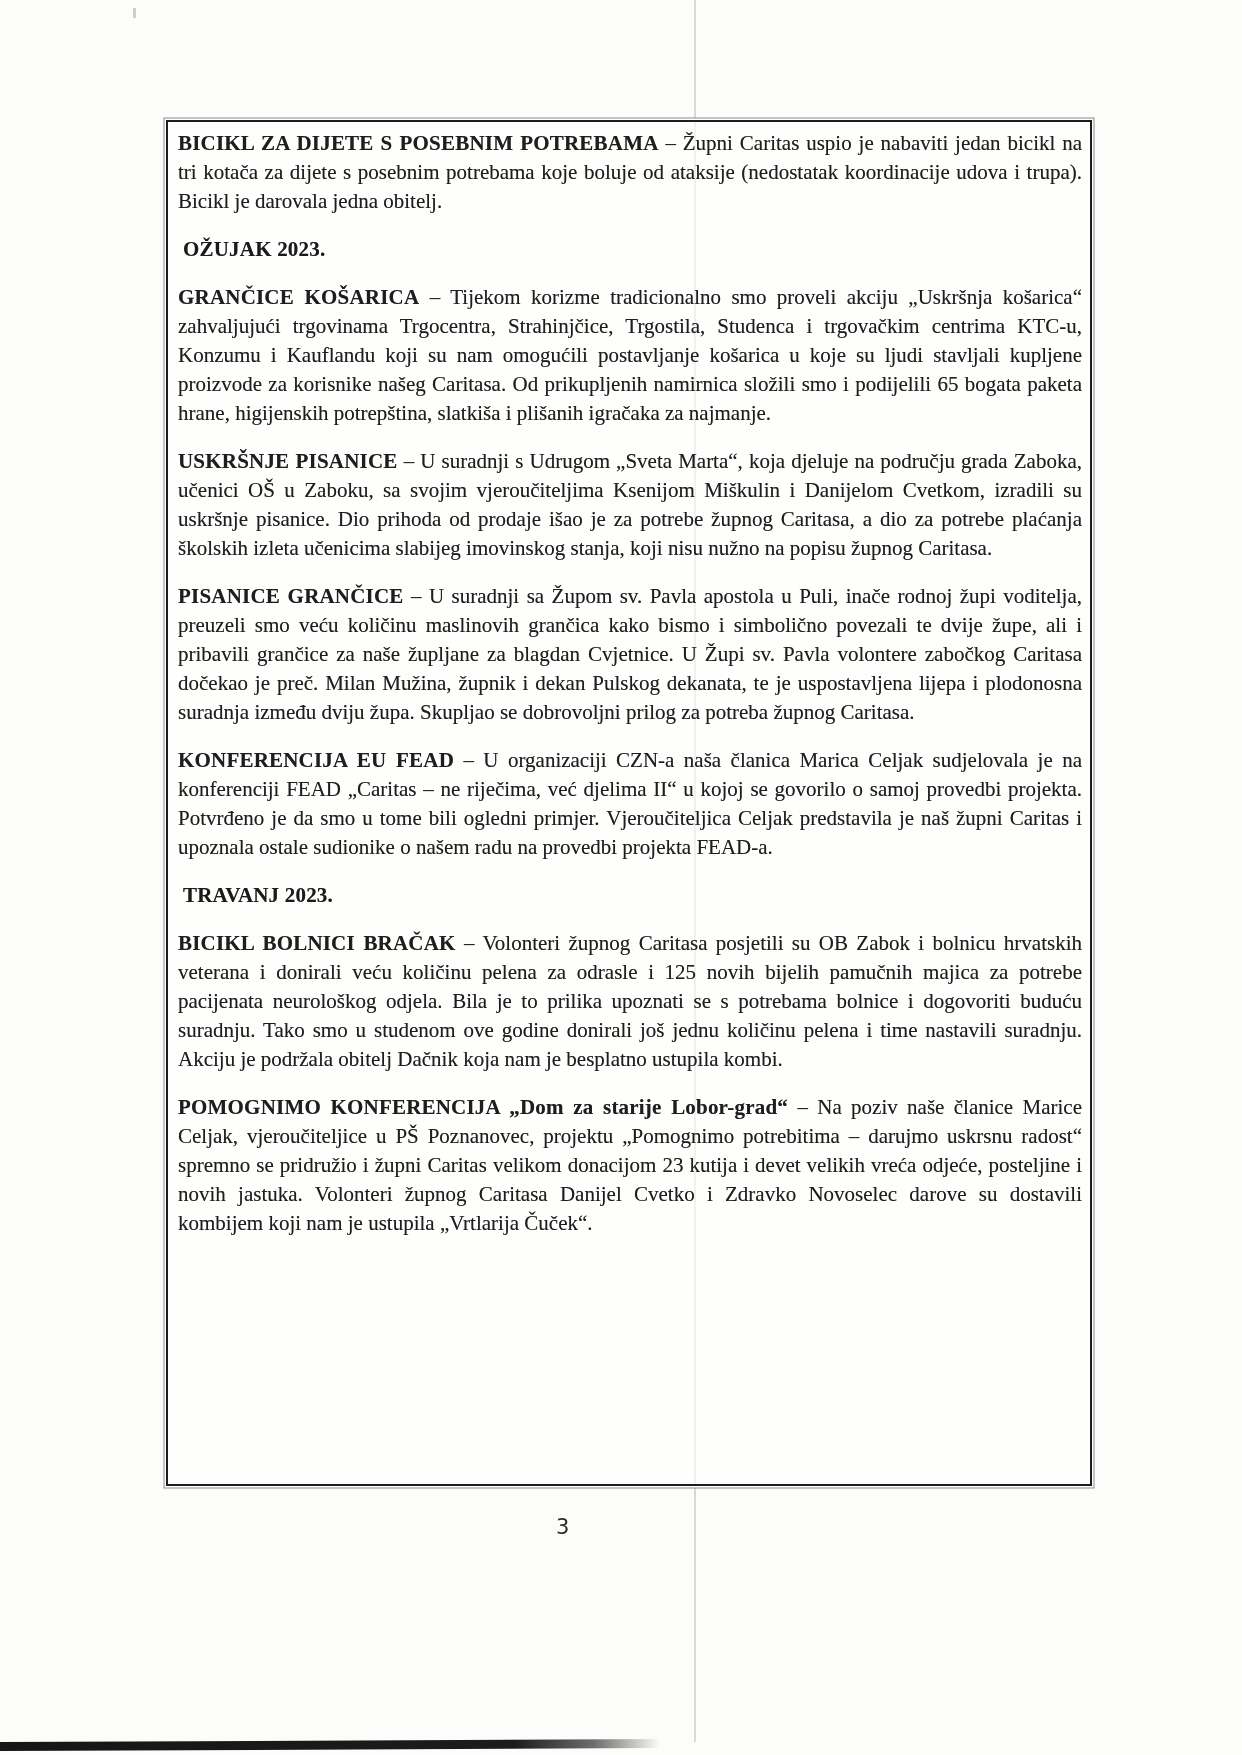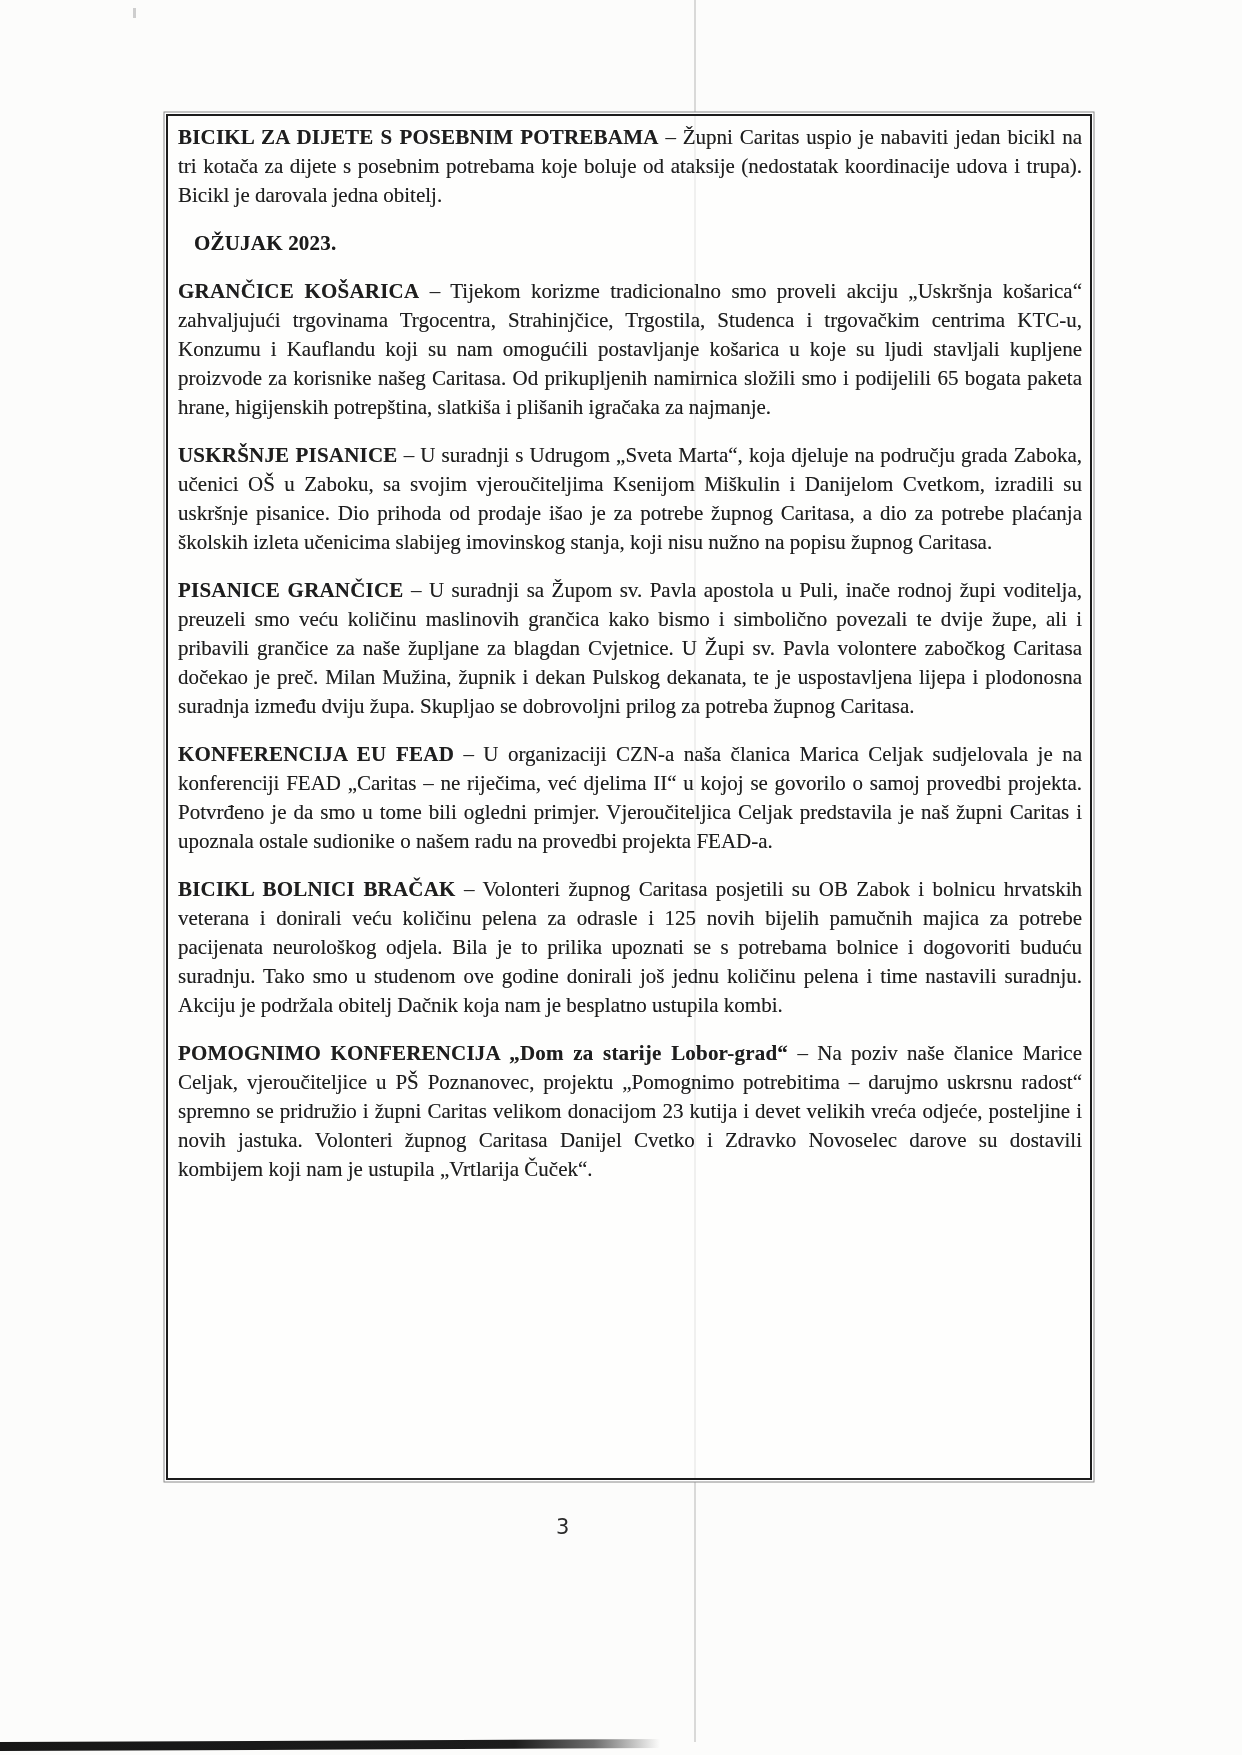--- a/index.html
+++ b/index.html
@@ -20,21 +20,21 @@
     left: 694px;
     top: 0;
     width: 2px;
     height: 1742px;
     background: rgba(165,165,165,0.40);
   }
   
   .content-box {
     position: absolute;
     left: 166px;
-    top: 114px;
+    top: 120px;
     width: 926px;
     height: 1366px;
     box-sizing: border-box;
     border: 2px solid #1c1c1c;
     box-shadow: 0 0 0 1.5px #ffffff, 0 0 0 2.5px #8a8a8a;
     padding: 7px 8px 0 10px;
     background: rgba(255,255,255,0.6);
   }
   .entry {
     font-size: 21px;
@@ -45,21 +45,21 @@
     text-shadow: 0 0 0.5px rgba(20,20,20,0.45);
   }
   .entry strong {
     font-weight: 700;
     letter-spacing: 0.2px;
   }
   .month {
     font-size: 21px;
     line-height: 29px;
     font-weight: 700;
-    margin: 0 0 19px 16px;
+    margin: 0 0 19px 5px;
     color: #1b1b1b;
     letter-spacing: 0.2px;
     text-shadow: 0 0 0.5px rgba(20,20,20,0.45);
   }
   .page-number {
     position: absolute;
     left: 556px;
     top: 1515px;
     font-family: "DejaVu Sans", "Liberation Sans", sans-serif;
     font-size: 21px;
@@ -115,20 +115,21 @@
     <strong>PISANICE GRANČICE</strong>
     <span>– U suradnji sa Župom sv. Pavla apostola u Puli, inače rodnoj župi voditelja, preuzeli smo veću količinu maslinovih grančica kako bismo i simbolično povezali te dvije župe, ali i pribavili grančice za naše župljane za blagdan Cvjetnice. U Župi sv. Pavla volontere zabočkog Caritasa dočekao je preč. Milan Mužina, župnik i dekan Pulskog dekanata, te je uspostavljena lijepa i plodonosna suradnja između dviju župa. Skupljao se dobrovoljni prilog za potreba župnog Caritasa.</span>
   </p>
 
 
   <p class="entry">
     <strong>KONFERENCIJA EU FEAD</strong>
     <span>– U organizaciji CZN-a naša članica Marica Celjak sudjelovala je na konferenciji FEAD „Caritas – ne riječima, već djelima II“ u kojoj se govorilo o samoj provedbi projekta. Potvrđeno je da smo u tome bili ogledni primjer. Vjeroučiteljica Celjak predstavila je naš župni Caritas i upoznala ostale sudionike o našem radu na provedbi projekta FEAD-a.</span>
   </p>
 
+  <p class="month">TRAVANJ 2023.</p>
 
   <p class="entry">
     <strong>BICIKL BOLNICI BRAČAK</strong>
     <span>– Volonteri župnog Caritasa posjetili su OB Zabok i bolnicu hrvatskih veterana i donirali veću količinu pelena za odrasle i 125 novih bijelih pamučnih majica za potrebe pacijenata neurološkog odjela. Bila je to prilika upoznati se s potrebama bolnice i dogovoriti buduću suradnju. Tako smo u studenom ove godine donirali još jednu količinu pelena i time nastavili suradnju. Akciju je podržala obitelj Dačnik koja nam je besplatno ustupila kombi.</span>
   </p>
 
   <p class="entry">
     <strong>POMOGNIMO KONFERENCIJA „Dom za starije Lobor-grad“</strong>
     <span>– Na poziv naše članice Marice Celjak, vjeroučiteljice u PŠ Poznanovec, projektu „Pomognimo potrebitima – darujmo uskrsnu radost“ spremno se pridružio i župni Caritas velikom donacijom 23 kutija i devet velikih vreća odjeće, posteljine i novih jastuka. Volonteri župnog Caritasa Danijel Cvetko i Zdravko Novoselec darove su dostavili kombijem koji nam je ustupila „Vrtlarija Čuček“.</span>
   </p>

